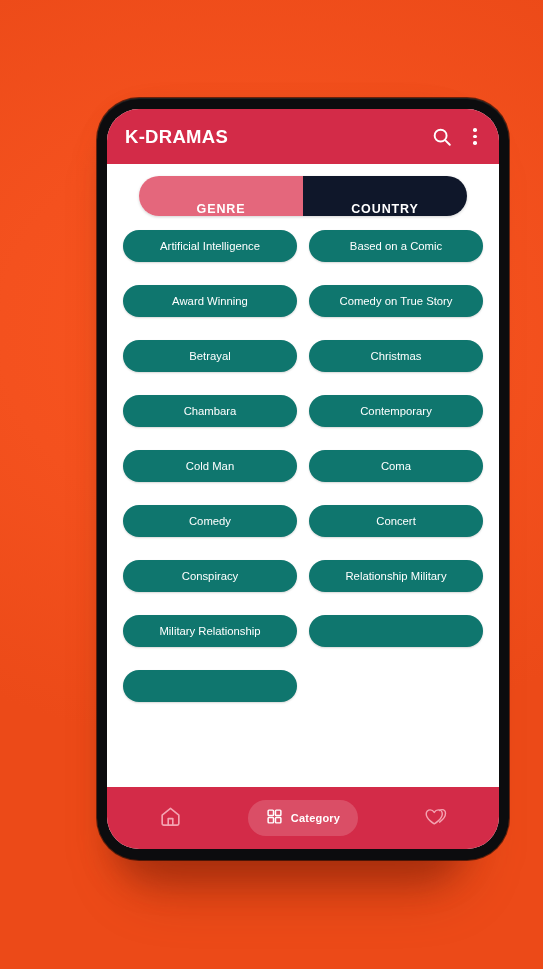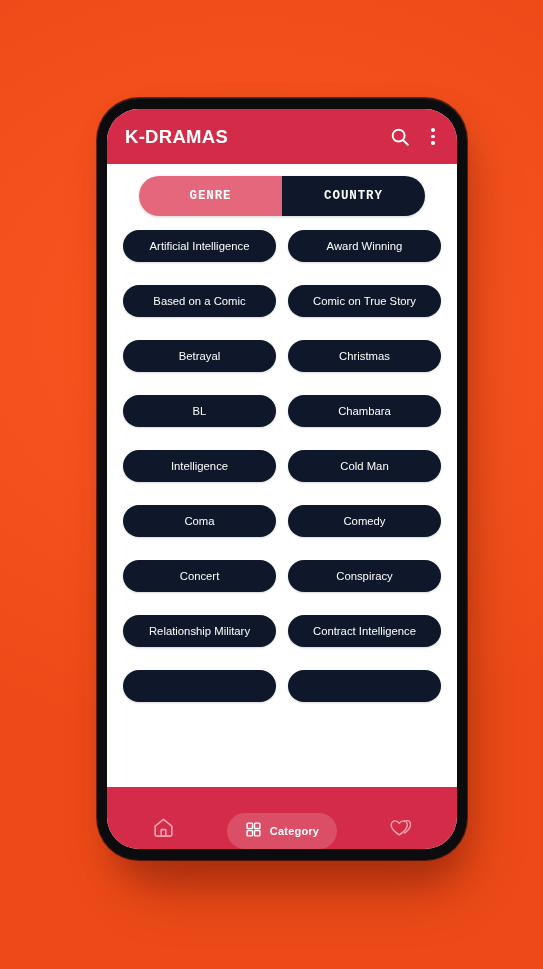--- a/index.html
+++ b/index.html
@@ -44,21 +44,21 @@
     border-radius: 44px;
     background: rgba(110, 24, 2, 0.30);
     filter: blur(26px);
   }
 
   
   #phone {
     position: absolute;
     left: 97px;
     top: 98px;
-    width: 370px;
+    width: 412px;
     height: 762px;
     border-radius: 42px;
     background: #0C0C0E;
     box-shadow:
       0 0 0 1px rgba(0,0,0,0.55),
       inset 0 1px 1px rgba(255,255,255,0.10);
     padding: 11px 10px 11px 10px;
   }
 
   #screen {
@@ -121,29 +121,28 @@
   #tabbar {
     display: flex;
     height: 40px;
     border-radius: 22px;
     overflow: hidden;
     box-shadow: 0 1px 3px rgba(0,0,0,0.18);
   }
   .tab {
     flex: 1 1 50%;
     display: flex;
-    align-items: center;
+    align-items: flex-end;
     justify-content: center;
     color: #FFFFFF;
     font-size: 12.5px;
     font-weight: bold;
     letter-spacing: 0.9px;
     cursor: pointer;
     user-select: none;
-    font-family: Liberation Mono, monospace;
   }
   .tab.selected { background: #E4677C; }
   .tab.unselected { background: #0f172a; }
 
   
   #chip-scroll {
     flex: 1 1 auto;
     background: #FFFFFF;
     padding: 4px 16px 0 16px;
     overflow: hidden;
@@ -151,42 +150,42 @@
   }
   #chip-grid {
     display: grid;
     grid-template-columns: 1fr 1fr;
     column-gap: 12px;
     row-gap: 23px;
   }
   .chip {
     height: 32px;
     border-radius: 17px;
-    background: #0f172a;
+    background: #0f766e;
     color: #FFFFFF;
     font-size: 11.3px;
     display: flex;
     align-items: center;
     justify-content: center;
     text-align: center;
     padding: 0 8px;
     white-space: nowrap;
     overflow: hidden;
     cursor: pointer;
     user-select: none;
     box-shadow: 0 1px 2px rgba(0,0,0,0.16);
   }
 
   
   #bottom-nav {
     flex: 0 0 auto;
     height: 62px;
     background: #D32B48;
     display: flex;
-    align-items: flex-end;
+    align-items: center;
     justify-content: space-around;
     padding: 0 14px;
     position: relative;
     z-index: 5;
   }
   .nav-item {
     display: flex;
     align-items: center;
     justify-content: center;
     cursor: pointer;
@@ -246,63 +245,60 @@
         </div>
       </div>
     </div>
 
     <div id="chip-scroll">
       <div id="chip-grid">
         <div class="chip">
             <span>Artificial Intelligence</span>
           </div>
         <div class="chip">
+            <span>Based on a Comic</span>
+          </div>
+        <div class="chip">
             <span>Award Winning</span>
           </div>
         <div class="chip">
-            <span>Based on a Comic</span>
-          </div>
-        <div class="chip">
-            <span>Comic on True Story</span>
+            <span>Comedy on True Story</span>
           </div>
         <div class="chip">
             <span>Betrayal</span>
           </div>
         <div class="chip">
             <span>Christmas</span>
           </div>
         <div class="chip">
-            <span>BL</span>
-          </div>
-        <div class="chip">
             <span>Chambara</span>
           </div>
         <div class="chip">
-            <span>Intelligence</span>
+            <span>Contemporary</span>
           </div>
         <div class="chip">
             <span>Cold Man</span>
           </div>
         <div class="chip">
             <span>Coma</span>
           </div>
         <div class="chip">
             <span>Comedy</span>
           </div>
         <div class="chip">
             <span>Concert</span>
           </div>
         <div class="chip">
             <span>Conspiracy</span>
           </div>
         <div class="chip">
             <span>Relationship Military</span>
           </div>
         <div class="chip">
-            <span>Contract Intelligence</span>
+            <span>Military Relationship</span>
           </div>
         <div class="chip">
             <span></span>
           </div>
         <div class="chip">
             <span></span>
           </div>
       </div>
     </div>
 

